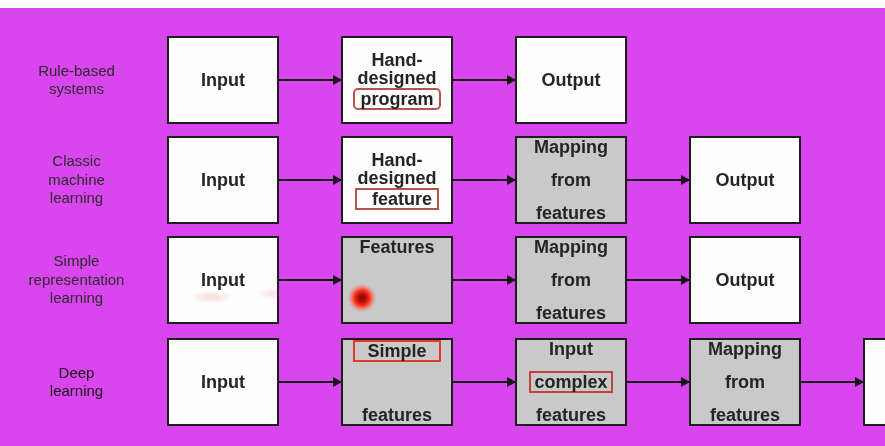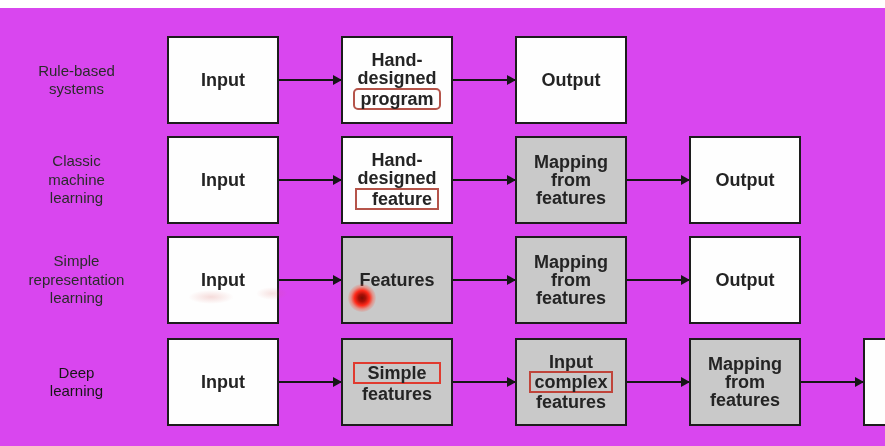--- a/index.html
+++ b/index.html
@@ -42,21 +42,21 @@
     flex:none;
     width:112px;height:88px;
     border:2px solid var(--border);
     background:var(--box_white);
     display:flex;flex-direction:column;
     align-items:center;justify-content:center;
     font-size:18px;font-weight:bold;line-height:18px;
     position:relative;
     text-align:center;
   }
-  .box.gray{background:var(--box_gray);}
+  .box.gray{background:var(--box_gray);justify-content:space-between;}
   .arrow{
     flex:none;
     width:62px;height:2px;
     background:#161616;
     position:relative;
   }
   .arrow::after{
     content:"";
     position:absolute;right:-1px;top:-4.5px;
     width:0;height:0;

